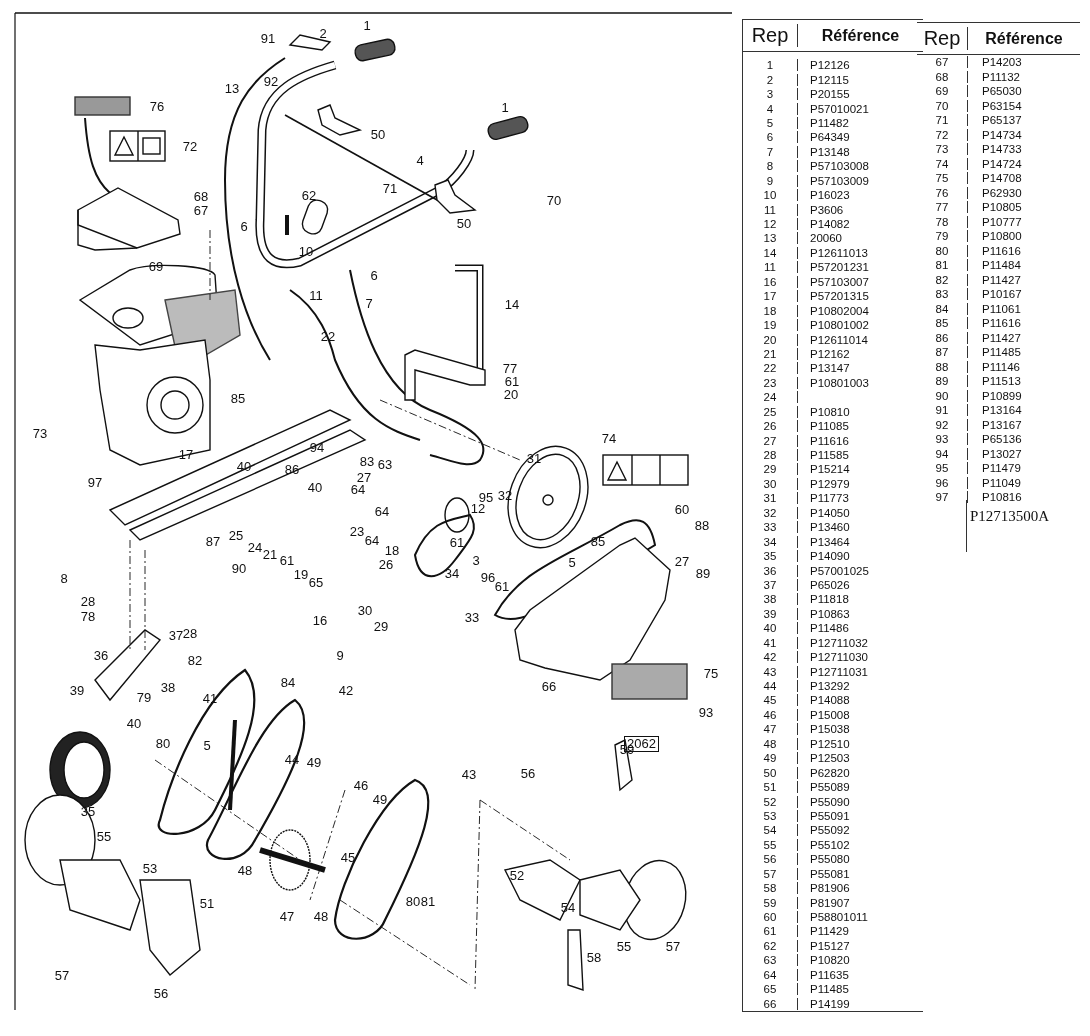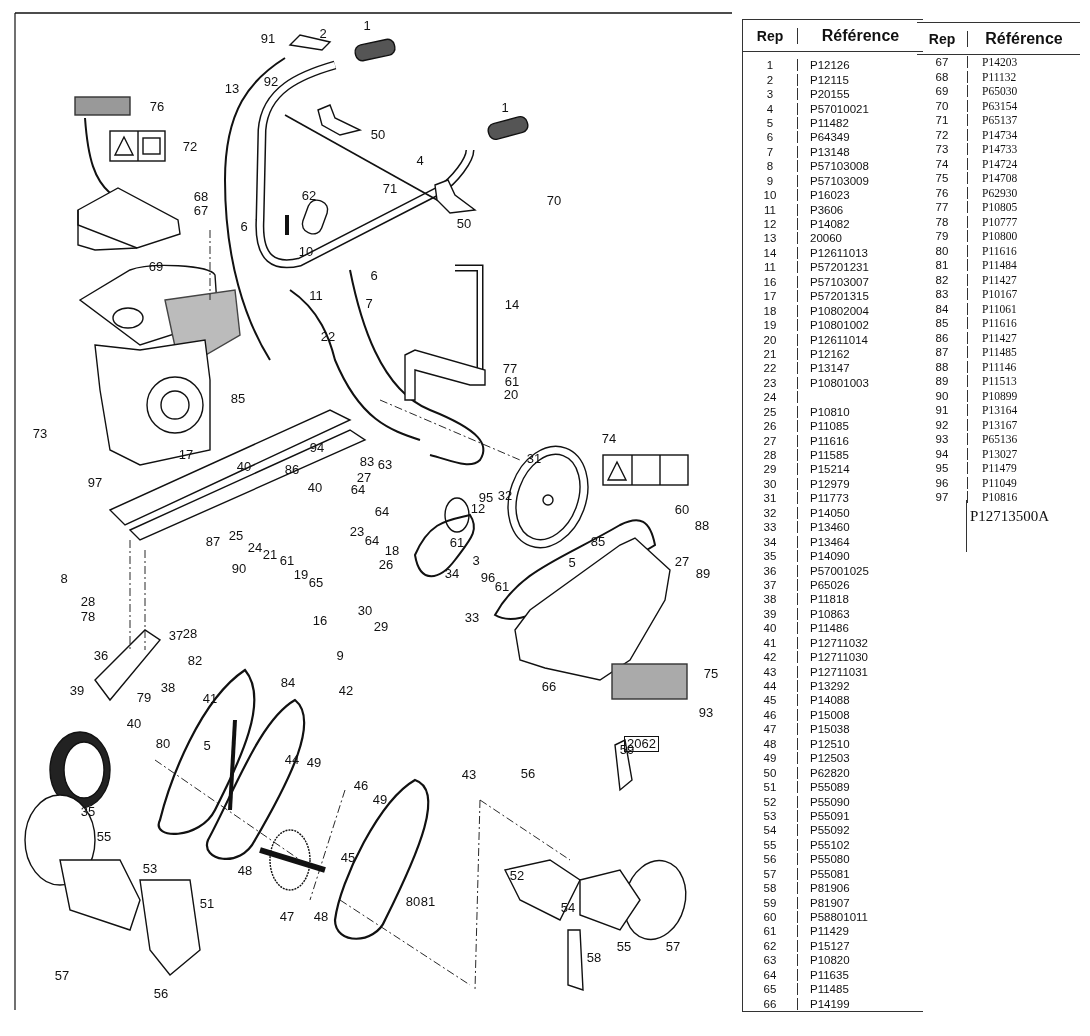--- a/index.html
+++ b/index.html
@@ -6,30 +6,30 @@
   body { width: 1090px; height: 1036px; position: relative; overflow: hidden; font-family: "Liberation Sans", sans-serif; color: #111; }
   #diagram { position: absolute; left: 0; top: 0; width: 735px; height: 1036px; }
   #diagram svg { position: absolute; left: 0; top: 0; }
   .callout { position: absolute; font-family: "Liberation Sans", sans-serif; font-size: 13px; font-weight: 400; color: #111; line-height: 13px; white-space: nowrap; transform: translate(-50%, -50%); }
   .code-box { position: absolute; border: 1.5px solid #111; font-size: 13px; padding: 0 2px; line-height: 14px; }
 
   .tbl { position: absolute; border-collapse: collapse; font-family: "Liberation Sans", sans-serif; }
   #tbl-left { left: 742px; top: 19px; width: 181px; }
   #tbl-right { left: 917px; top: 22px; width: 163px; }
   .tbl-head { display: flex; border-top: 1.5px solid #333; border-bottom: 1.5px solid #333; height: 31px; align-items: center; }
-  .tbl-head .c-rep { font-weight: 700; font-size: 14px; text-align: center; }
+  .tbl-head .c-rep { font-weight: 400; font-size: 20px; text-align: center; }
   .tbl-head .c-ref { font-weight: 700; font-size: 16px; text-align: center; }
   .tbl .c-rep { width: 54px; text-align: center; border-right: 1.5px solid #333; }
   .tbl .c-ref { flex: 1; padding-left: 0; }
   #tbl-right .c-rep { width: 50px; }
   .tbl-body { display: flex; flex-direction: column; }
   .row { display: flex; height: 14.45px; align-items: center; font-size: 11.5px; }
   .row .c-ref { padding-left: 12px; }
   #tbl-right .row { height: 14.5px; }
-  #tbl-right .row .c-ref { padding-left: 14px; font-family: Liberation Serif, serif; }
+  #tbl-right .row .c-ref { padding-left: 14px; }
   #tbl-left .tbl-body { border-left: 1.5px solid #333; border-bottom: 1.5px solid #333; padding-top: 6px; }
   #tbl-left .tbl-head { border-left: 1.5px solid #333; }
   #tbl-left .row .c-rep { border-right: 1.5px solid #333; }
   #tbl-right .row .c-rep { border-right: 1.5px solid #333; }
   .vline-ext { position: absolute; left: 966px; top: 500px; width: 1px; height: 52px; background: #333; }
   .doc-ref { position: absolute; left: 970px; top: 508px; font-family: "Liberation Serif", serif; font-size: 15px; }
 </style>
 </head>
 <body>
 

